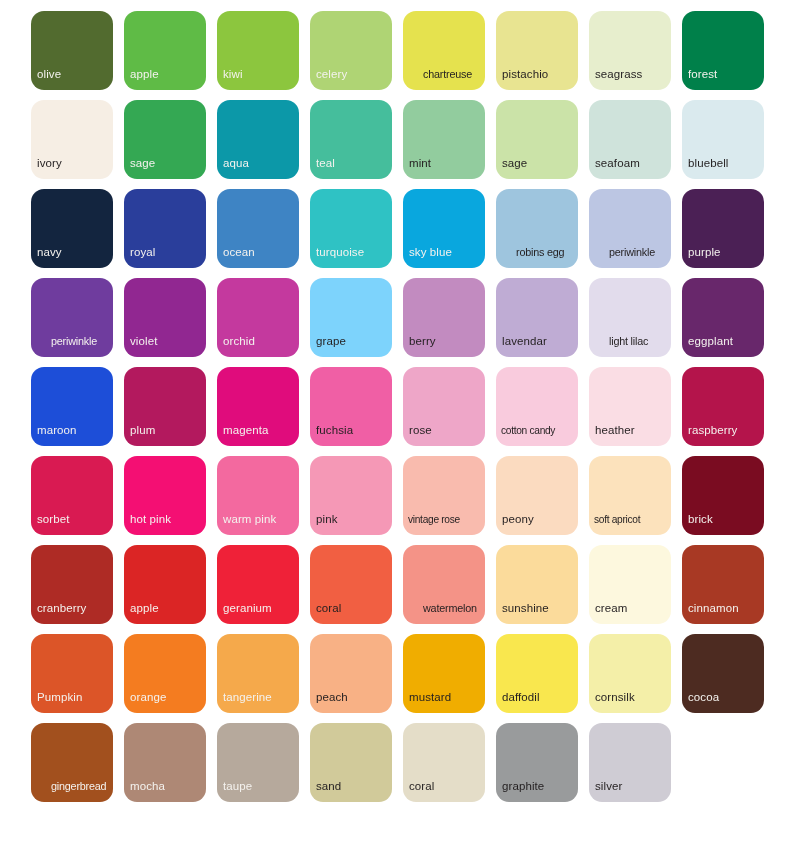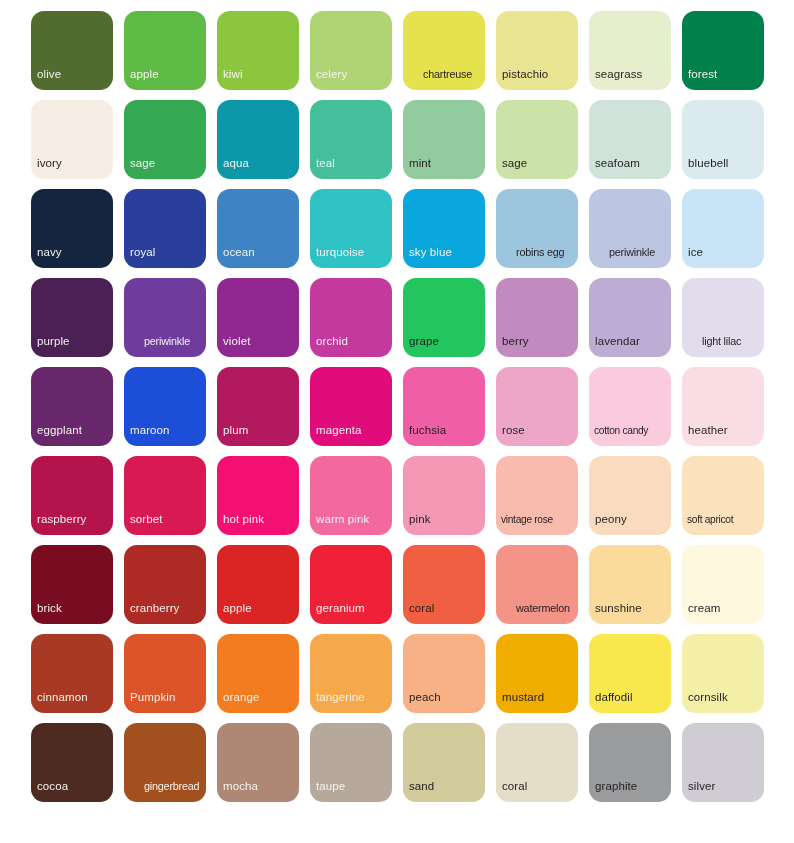--- a/index.html
+++ b/index.html
@@ -128,36 +128,33 @@
       </div>
       <div class="swatch" style="background: rgb(9, 167, 222);">
         <span class="swatch-label light-text">sky blue</span>
       </div>
       <div class="swatch" style="background: rgb(158, 197, 222);">
         <span class="swatch-label dark-text narrow">robins egg</span>
       </div>
       <div class="swatch" style="background: rgb(188, 198, 227);">
         <span class="swatch-label dark-text narrow">periwinkle</span>
       </div>
-      <div class="swatch" style="background: rgb(202, 228, 247);">
-        <span class="swatch-label dark-text">ice</span>
-      </div>
       <div class="swatch" style="background: rgb(75, 32, 85);">
         <span class="swatch-label light-text">purple</span>
       </div>
       <div class="swatch" style="background: rgb(111, 60, 158);">
         <span class="swatch-label light-text narrow">periwinkle</span>
       </div>
       <div class="swatch" style="background: rgb(145, 39, 145);">
         <span class="swatch-label light-text">violet</span>
       </div>
       <div class="swatch" style="background: rgb(196, 57, 158);">
         <span class="swatch-label light-text">orchid</span>
       </div>
-      <div class="swatch" style="background: #22c55e;">
+      <div class="swatch" style="background: #7dd3fc;">
         <span class="swatch-label dark-text">grape</span>
       </div>
       <div class="swatch" style="background: rgb(194, 139, 192);">
         <span class="swatch-label dark-text">berry</span>
       </div>
       <div class="swatch" style="background: rgb(191, 172, 212);">
         <span class="swatch-label dark-text">lavendar</span>
       </div>
       <div class="swatch" style="background: rgb(226, 220, 236); padding-left: 28px;">
         <span class="swatch-label dark-text narrow">light lilac</span>

